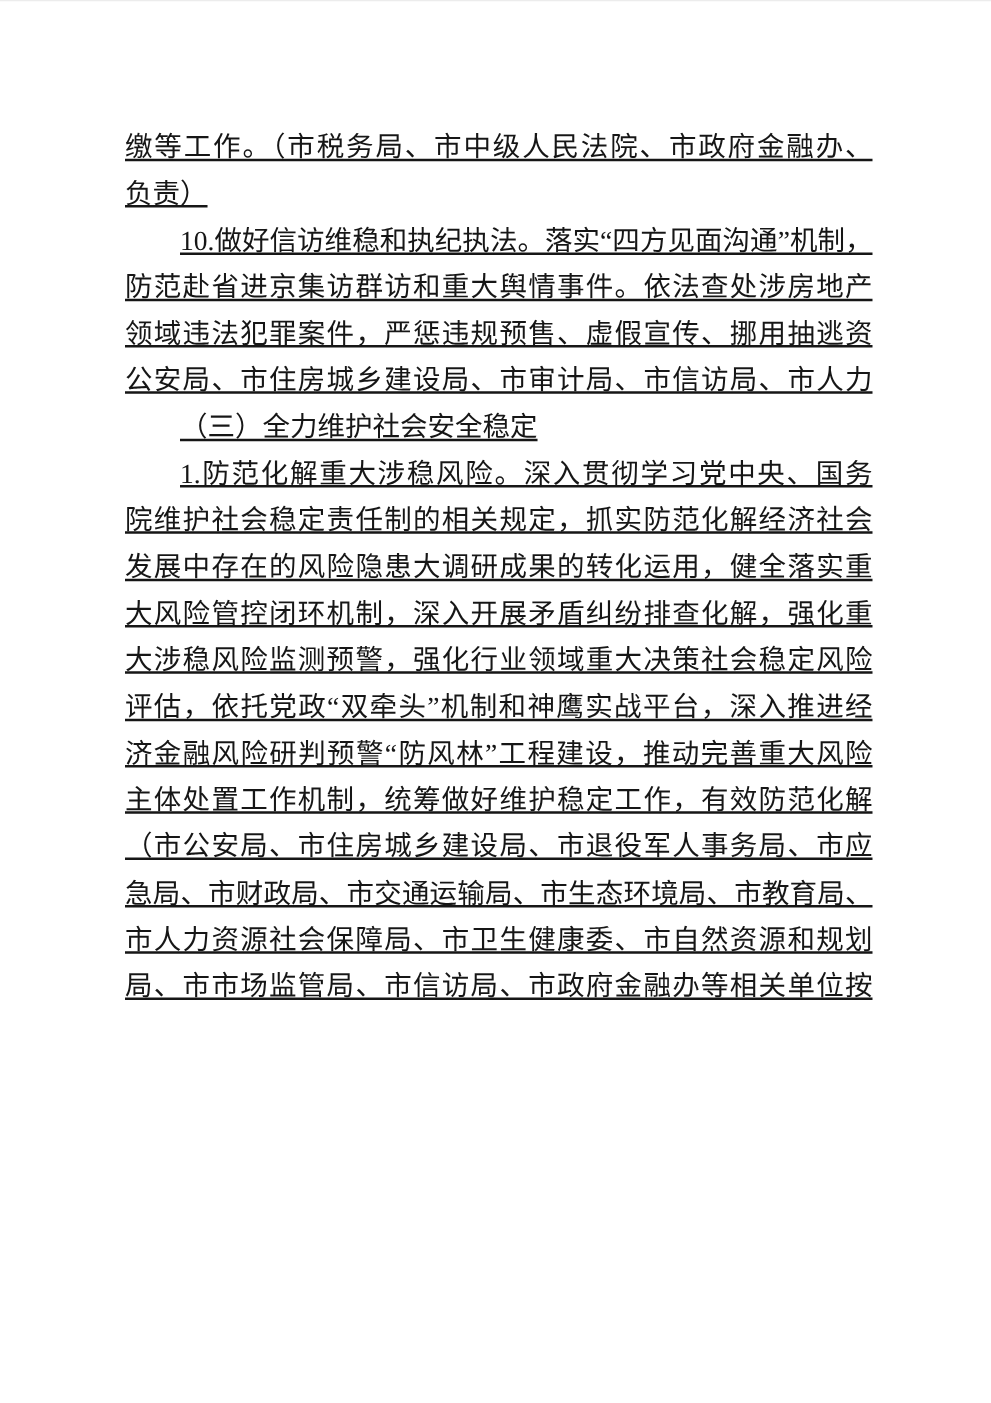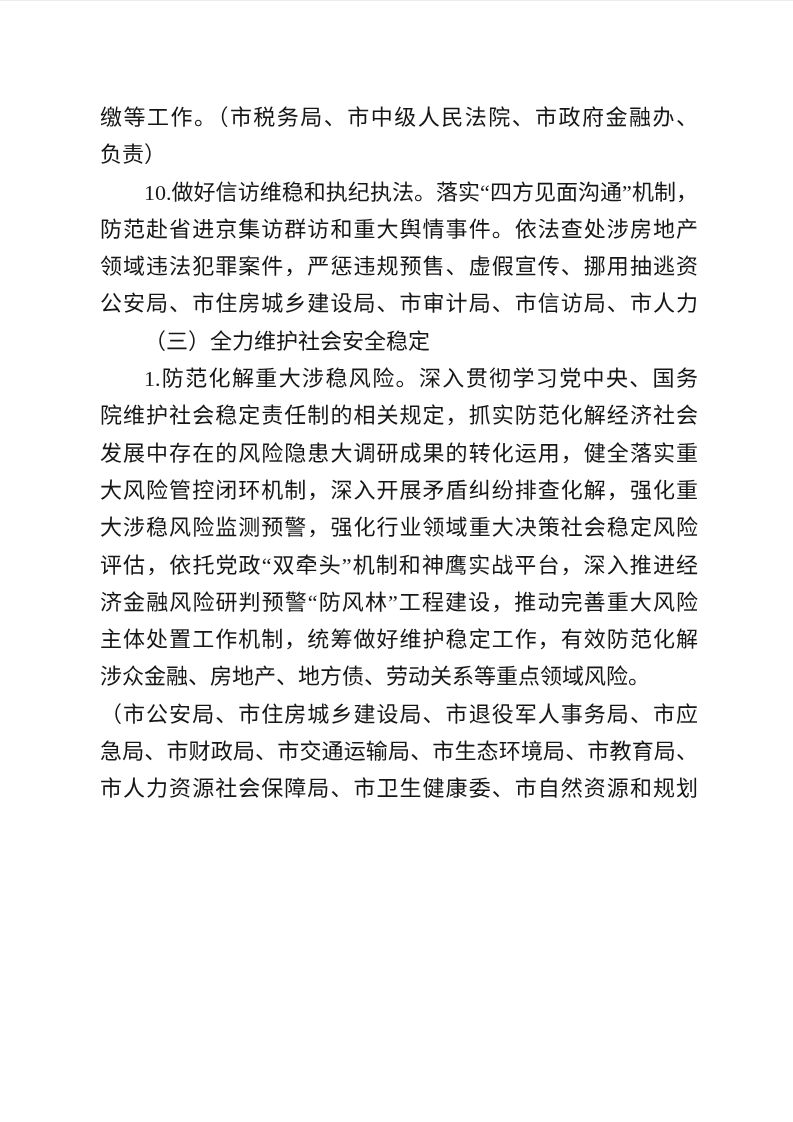--- a/index.html
+++ b/index.html
@@ -18,20 +18,21 @@
     top: 0; left: 0;
     width: 100%; height: 1px;
     background: #ececec;
   }
   .doc-body {
     position: absolute;
     left: 100px;
     top: 99px;
     width: 598px;
     font-size: 22px;
+    text-decoration: underline;
   }
   .line {
     height: 37.3px;
     line-height: 37.3px;
     white-space: nowrap;
     overflow: visible;
     text-align: justify;
     text-align-last: justify;
     text-justify: inter-ideograph;
     letter-spacing: 0;
@@ -58,17 +59,17 @@
     <div class="line">公安局、市住房城乡建设局、市审计局、市信访局、市人力</div>
     <div class="line short indent">（三）全力维护社会安全稳定</div>
     <div class="line indent">1.防范化解重大涉稳风险。深入贯彻学习党中央、国务</div>
     <div class="line">院维护社会稳定责任制的相关规定，抓实防范化解经济社会</div>
     <div class="line">发展中存在的风险隐患大调研成果的转化运用，健全落实重</div>
     <div class="line">大风险管控闭环机制，深入开展矛盾纠纷排查化解，强化重</div>
     <div class="line">大涉稳风险监测预警，强化行业领域重大决策社会稳定风险</div>
     <div class="line">评估，依托党政“双牵头”机制和神鹰实战平台，深入推进经</div>
     <div class="line">济金融风险研判预警“防风林”工程建设，推动完善重大风险</div>
     <div class="line">主体处置工作机制，统筹做好维护稳定工作，有效防范化解</div>
-    <div class="line short">涉众金融、房地产、地方债、劳动关系等重点领域风险。</div>
     <div class="line">（市公安局、市住房城乡建设局、市退役军人事务局、市应</div>
     <div class="line">急局、市财政局、市交通运输局、市生态环境局、市教育局、</div>
     <div class="line">市人力资源社会保障局、市卫生健康委、市自然资源和规划</div>
+    <div class="line">局、市市场监管局、市信访局、市政府金融办等相关单位按</div>
   </div>
 
 </body></html>

